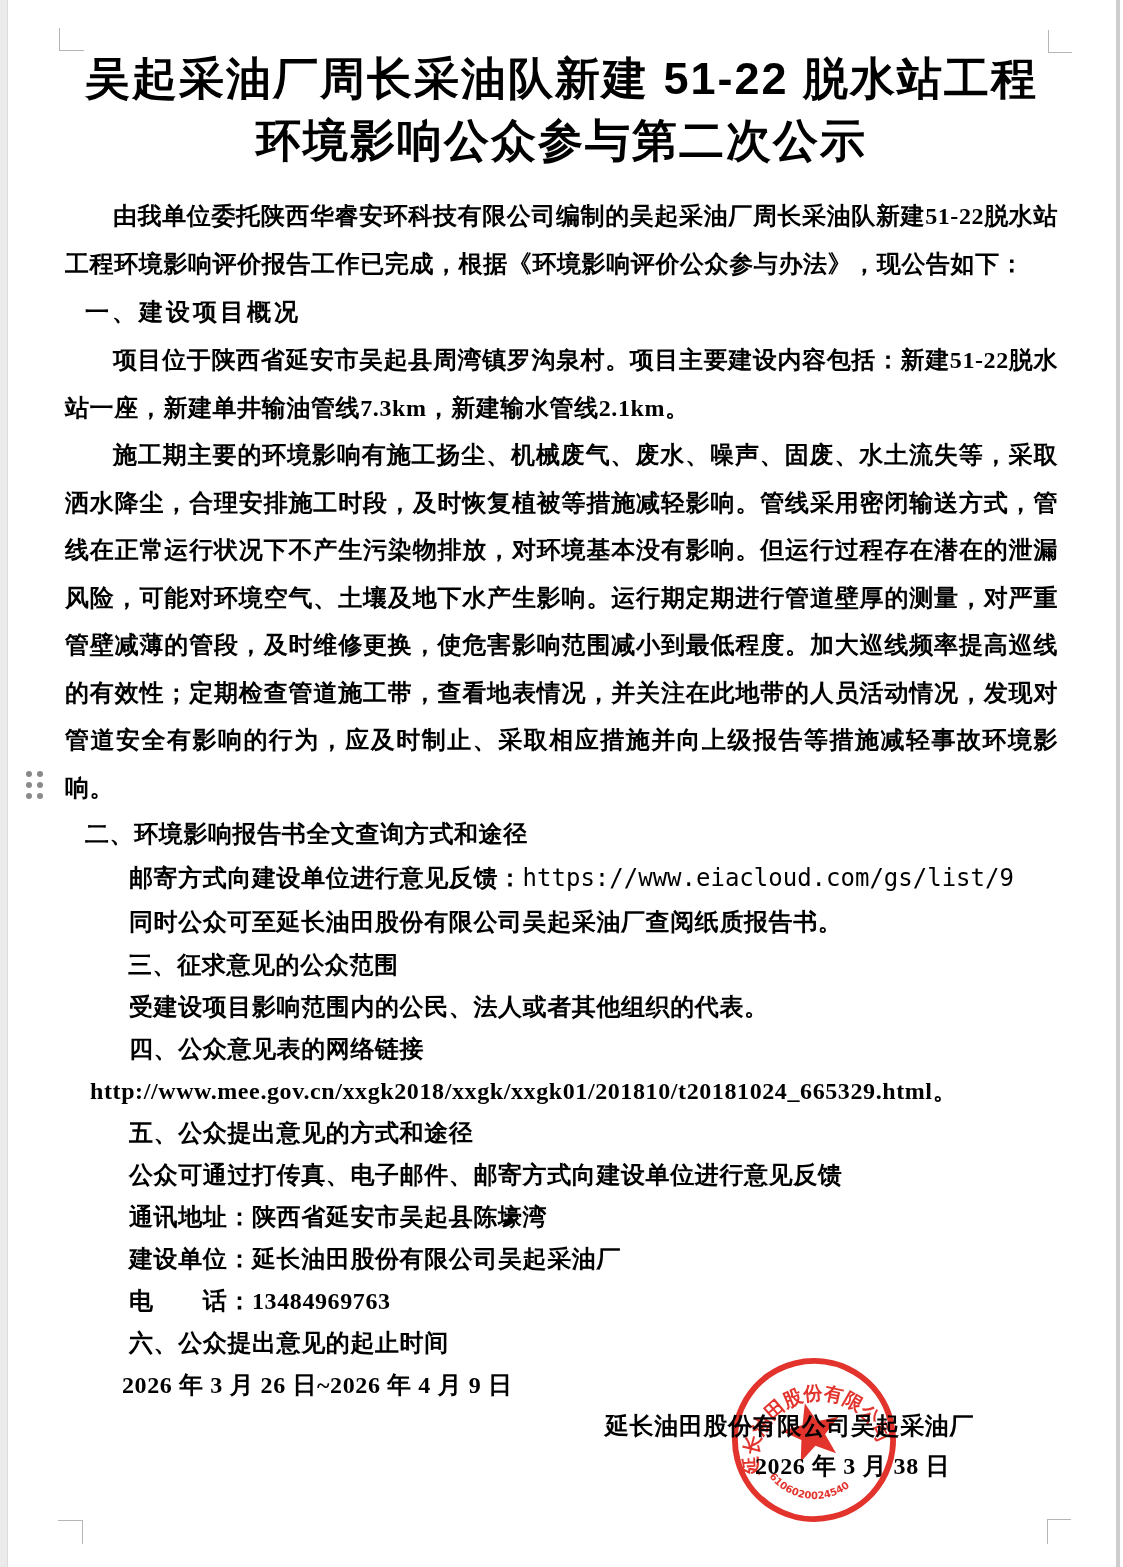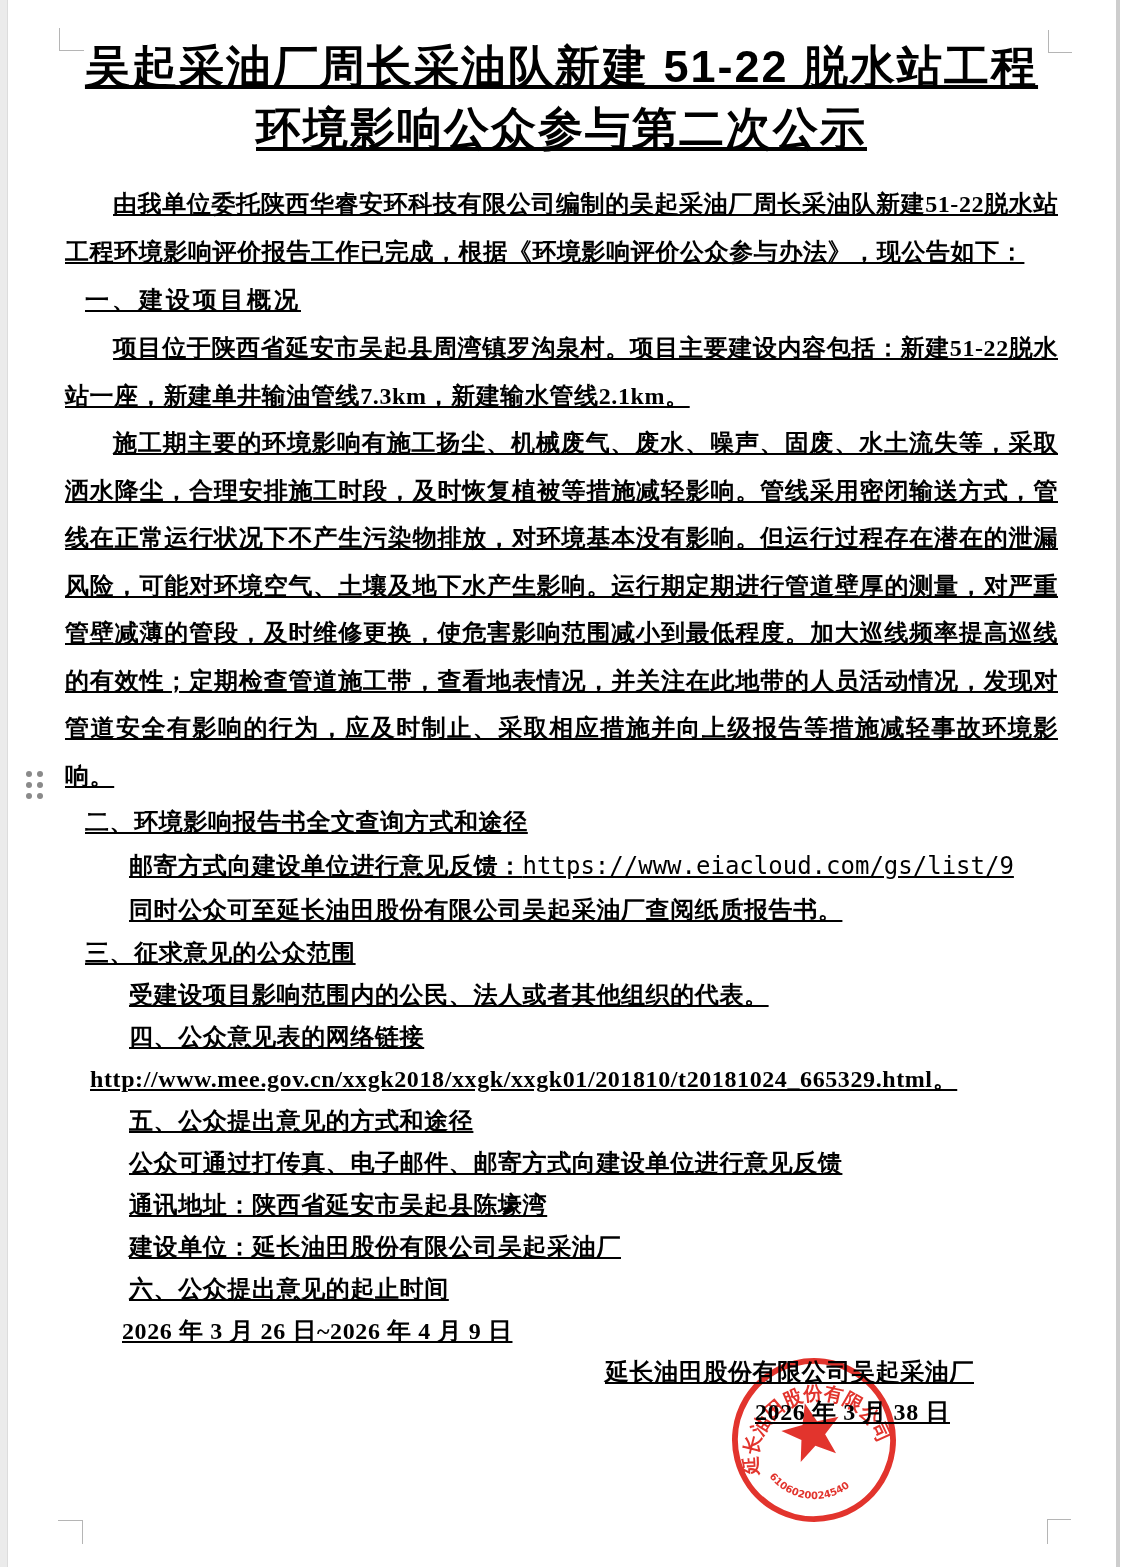--- a/index.html
+++ b/index.html
@@ -22,35 +22,35 @@
   .mark-bl{left:58px;top:1520px;width:24px;height:23px;border-top:1px solid #b5b5b5;border-right:1px solid #b5b5b5;}
   .mark-br{left:1047px;top:1519px;width:23px;height:24px;border-top:1px solid #b5b5b5;border-left:1px solid #b5b5b5;}
   
   .drag-handle{
     position:absolute;left:26px;top:771px;
     display:grid;grid-template-columns:6px 6px;grid-auto-rows:6px;
     column-gap:5px;row-gap:5px;cursor:grab;
   }
   .drag-handle i{display:block;width:6px;height:6px;border-radius:50%;background:#8a8a8a;}
   
-  .content{position:absolute;left:65px;top:36px;width:993px;z-index:2;text-decoration:underline;}
+  .content{position:absolute;left:65px;top:48px;width:993px;z-index:2;}
   .title{
     text-align:center;font-size:45px;line-height:62px;letter-spacing:2px;
     font-family:"Liberation Sans","DejaVu Sans",sans-serif;font-weight:bold;
     margin-bottom:20px;white-space:nowrap;
   }
   .para{font-size:24px;letter-spacing:0.6px;}
   .just{text-align:justify;text-justify:inter-character;text-indent:2em;line-height:48px;}
   .impact{line-height:47.5px;}
   .lh48{line-height:48px;}
   .lh44{line-height:44px;}
   .lh42{line-height:42px;}
   .ind-h12{margin-left:20px;}
   .sp{letter-spacing:3px;}
-  .ind-h3{margin-left:20px;}
+  .ind-h3{margin-left:63px;}
   .ind-item{margin-left:64px;}
   .ind-url{margin-left:25px;}
   .ind-date{margin-left:57px;}
   .mono{font-family:"DejaVu Sans Mono","Liberation Mono",monospace;font-weight:normal;letter-spacing:0;}
   .sign1{margin-left:540px;line-height:40px;white-space:nowrap;}
   .sign2{margin-left:690px;line-height:40px;white-space:nowrap;}
   
   .stamp{position:absolute;left:728px;top:1354px;width:172px;height:172px;z-index:1;opacity:0.92;}
   .stamp svg{transform:rotate(-14deg);}
 </style>
@@ -123,20 +123,21 @@
 
     <div class="para lh42 ind-item">五、公众提出意见的方式和途径</div>
 
     <div class="para lh42 ind-item">公众可通过打传真、电子邮件、邮寄方式向建设单位进行意见反馈</div>
 
     <div class="para lh42 ind-item">通讯地址：陕西省延安市吴起县陈壕湾</div>
 
     <div class="para lh42 ind-item">建设单位：延长油田股份有限公司吴起采油厂</div>
 
 
+    <div class="para lh42 ind-item">电　　话：13484969763</div>
 
     <div class="para lh42 ind-item">六、公众提出意见的起止时间</div>
 
     <div class="para lh42 ind-date">2026 年 3 月 26 日~2026 年 4 月 9 日</div>
 
     <div class="para sign1">延长油田股份有限公司吴起采油厂</div>
     <div class="para sign2">2026 年 3 月 38 日</div>
   </div>
 
 </div>

